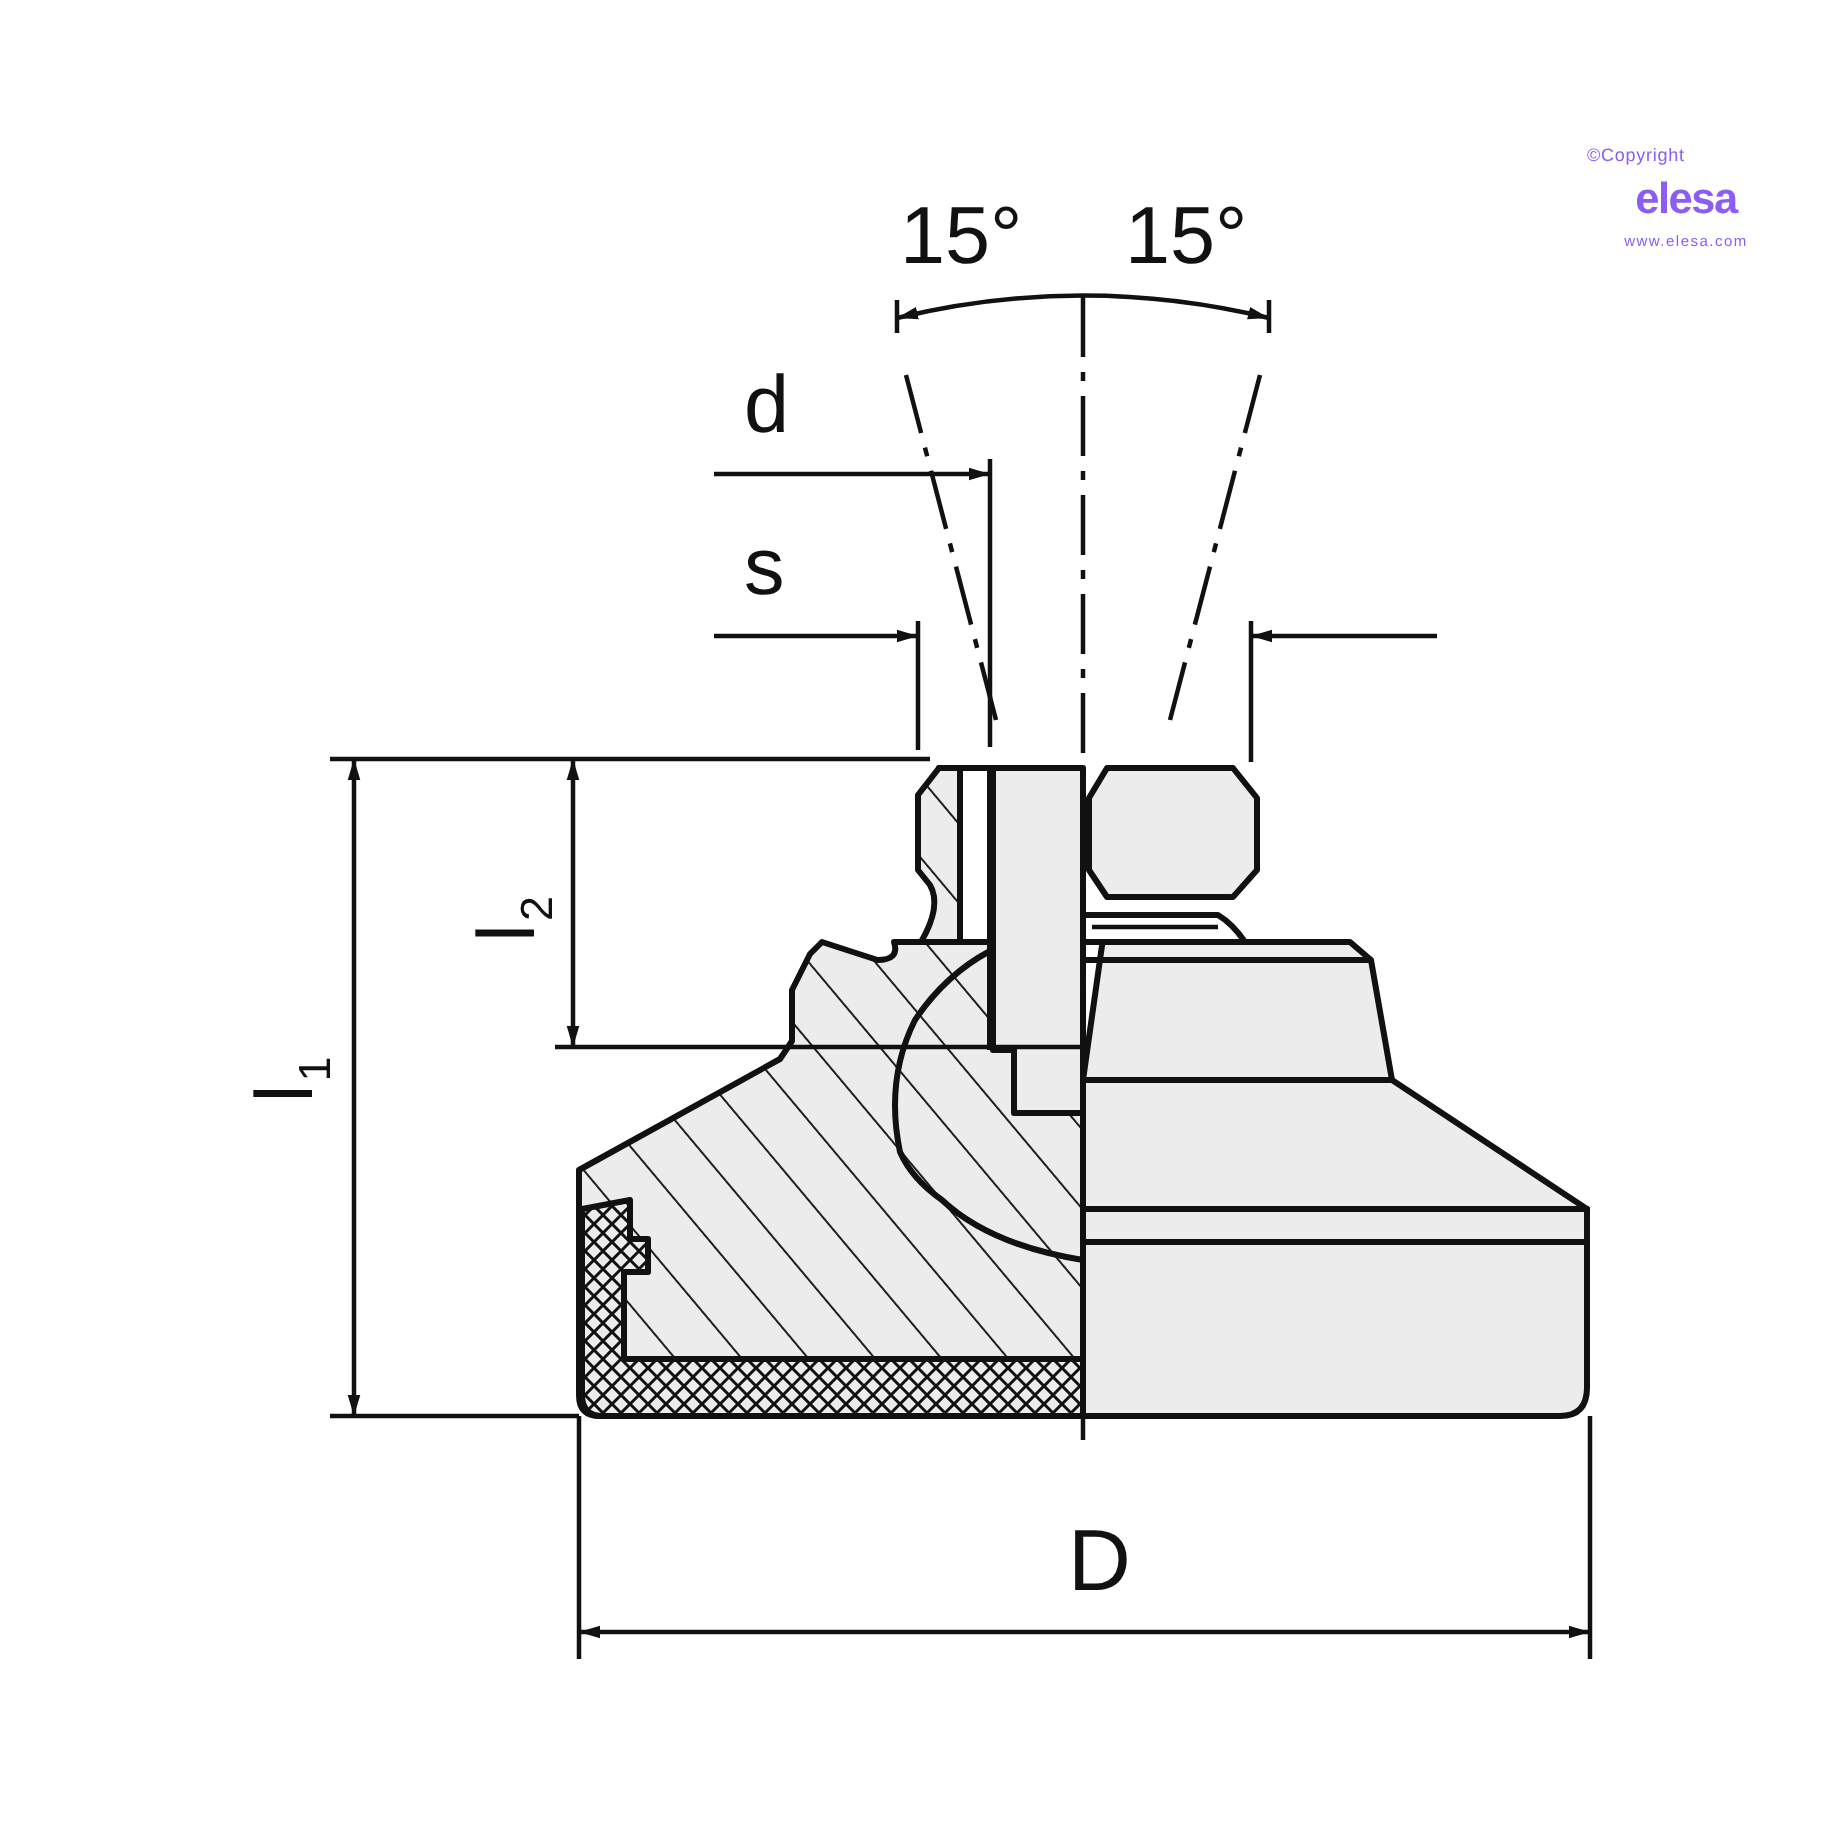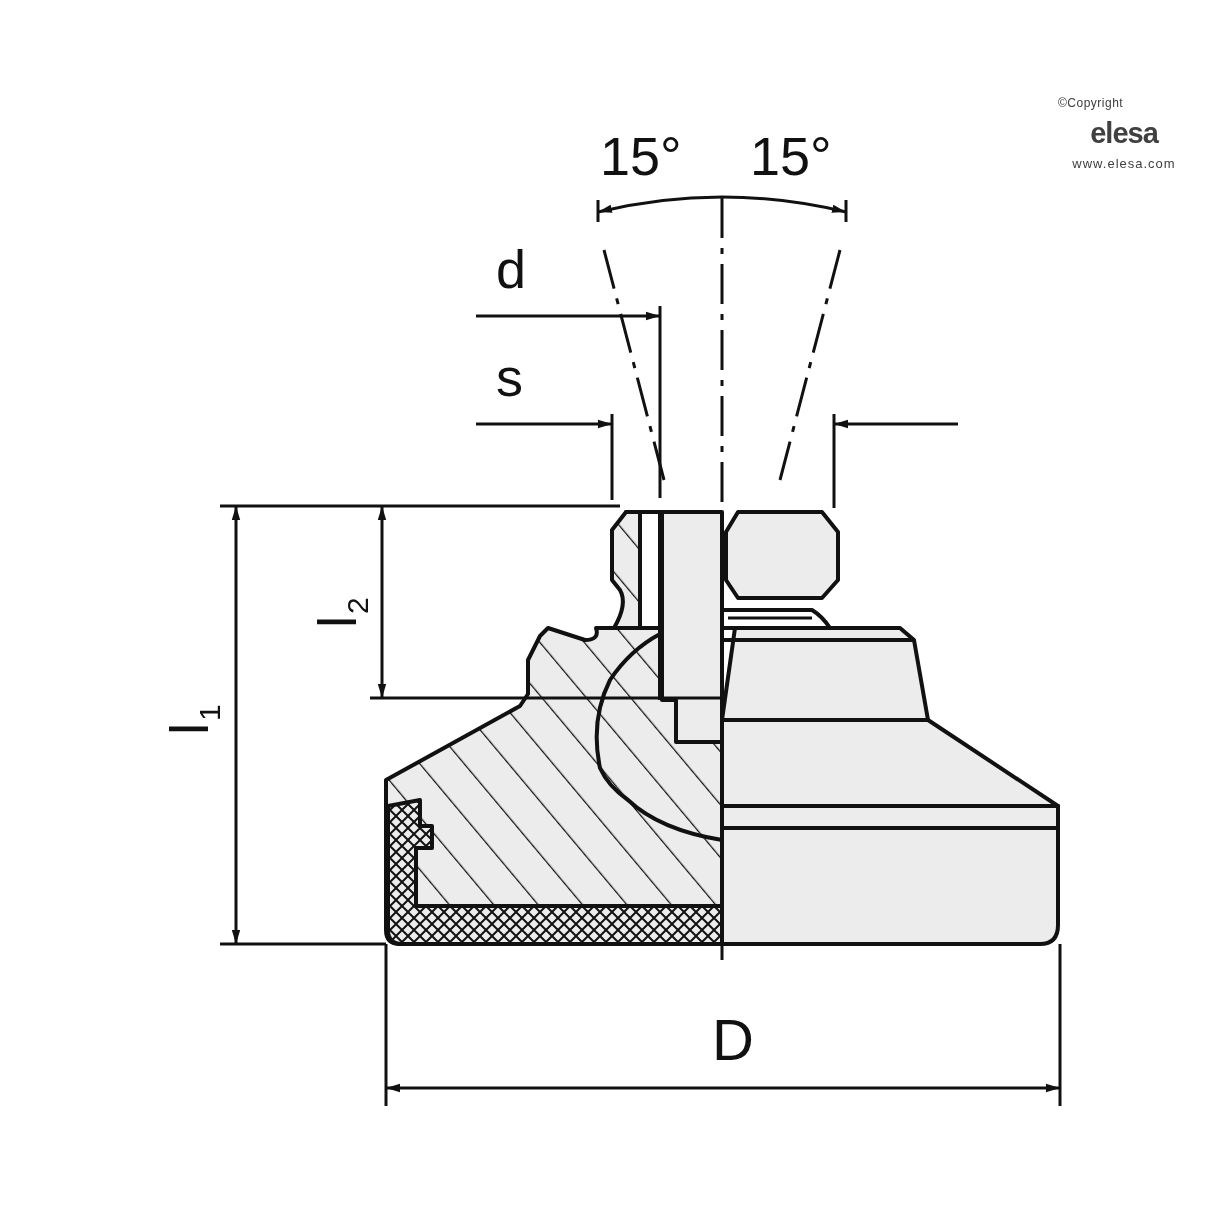--- a/index.html
+++ b/index.html
@@ -1,23 +1,23 @@
 <!DOCTYPE html>
 <html><head>
 <meta charset="utf-8">
 <style>
   html, body { margin: 0; padding: 0; background: #ffffff; }
   body { width: 1214px; height: 1214px; position: relative; overflow: hidden;
          font-family: "Liberation Sans", sans-serif; }
   #drawing { position: absolute; left: 0; top: 0; width: 1214px; height: 1214px; }
   .dim-label { font-family: "Liberation Sans", sans-serif; fill: #111; }
-  .wm { position: absolute; right: 10px; top: 96px; width: 160px; text-align: center; color: #404040; }
+  .wm { position: absolute; right: 10px; top: 96px; width: 160px; text-align: center; color: #8b5cf6; }
   .wm-copy { font-size: 12px; letter-spacing: 0.5px; text-align: left; padding-left: 14px; }
   .wm-logo { font-size: 29px; font-weight: bold; line-height: 46px; letter-spacing: -1px; font-family: "Liberation Sans", sans-serif; }
-  .wm-url { font-size: 13px; letter-spacing: 1px; }
+  .wm-url { font-size: 10px; letter-spacing: 1px; }
 </style>
 </head>
 <body>
 
 <div class="wm">
   <div class="wm-copy">©Copyright</div>
   <div class="wm-logo">elesa</div>
   <div class="wm-url">www.elesa.com</div>
 </div>
 

